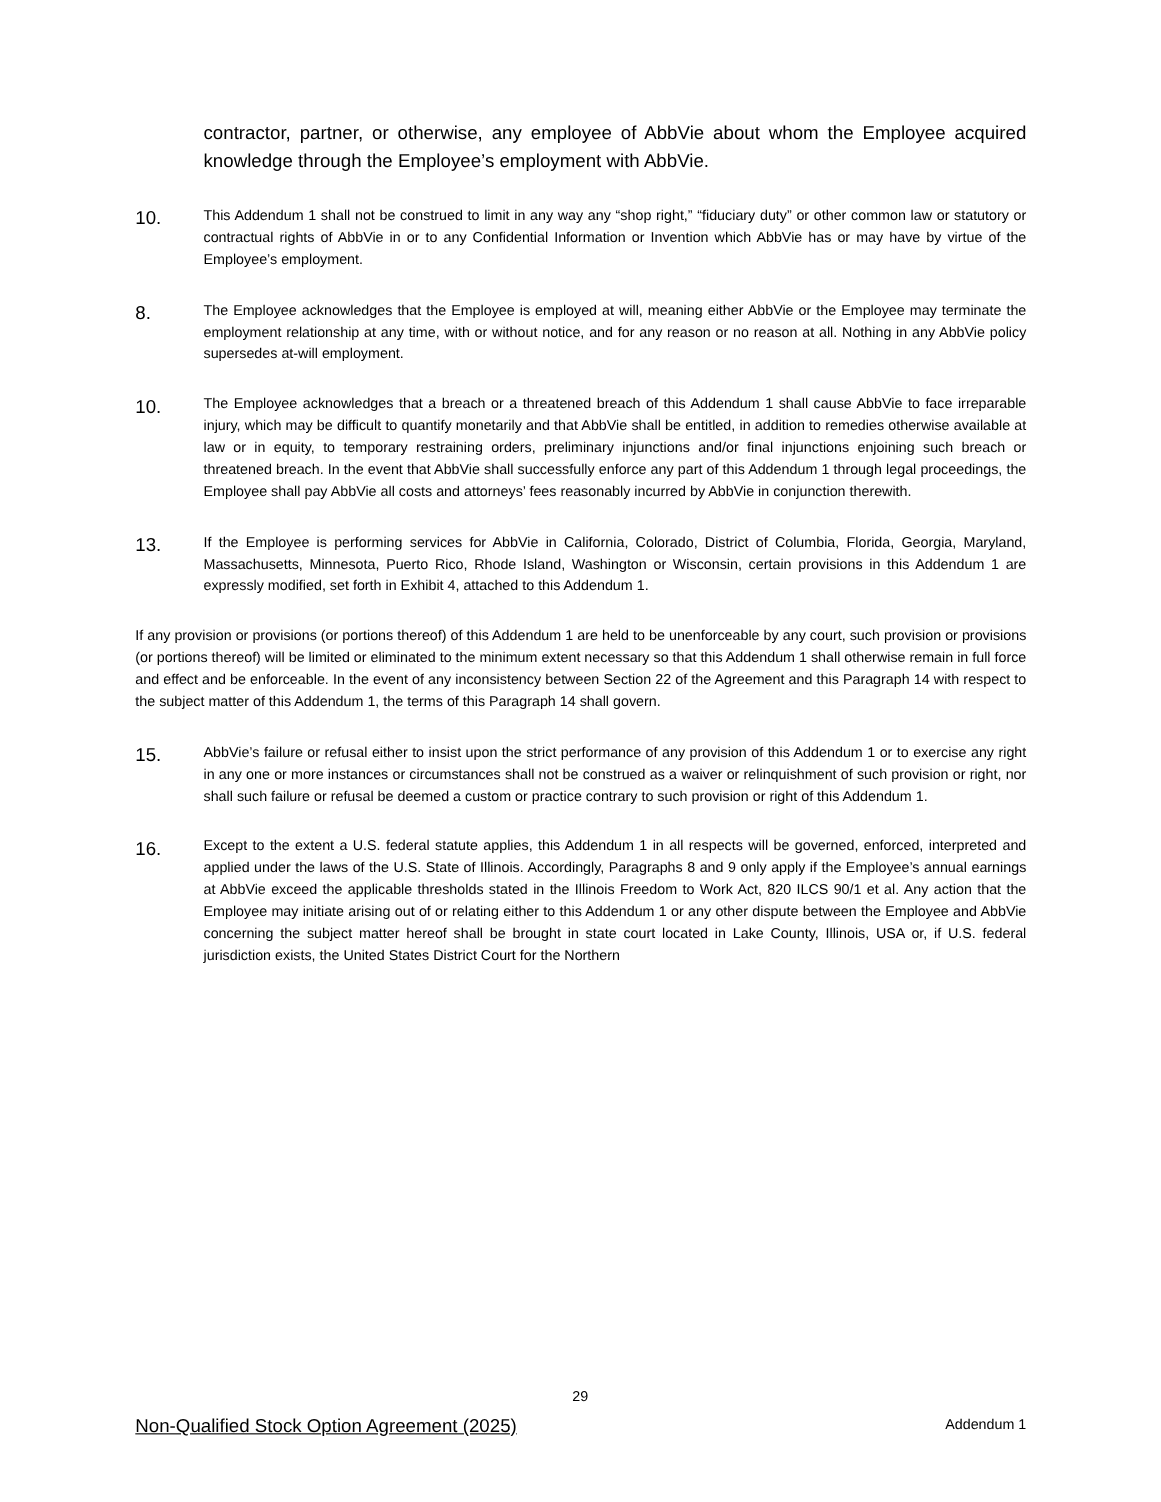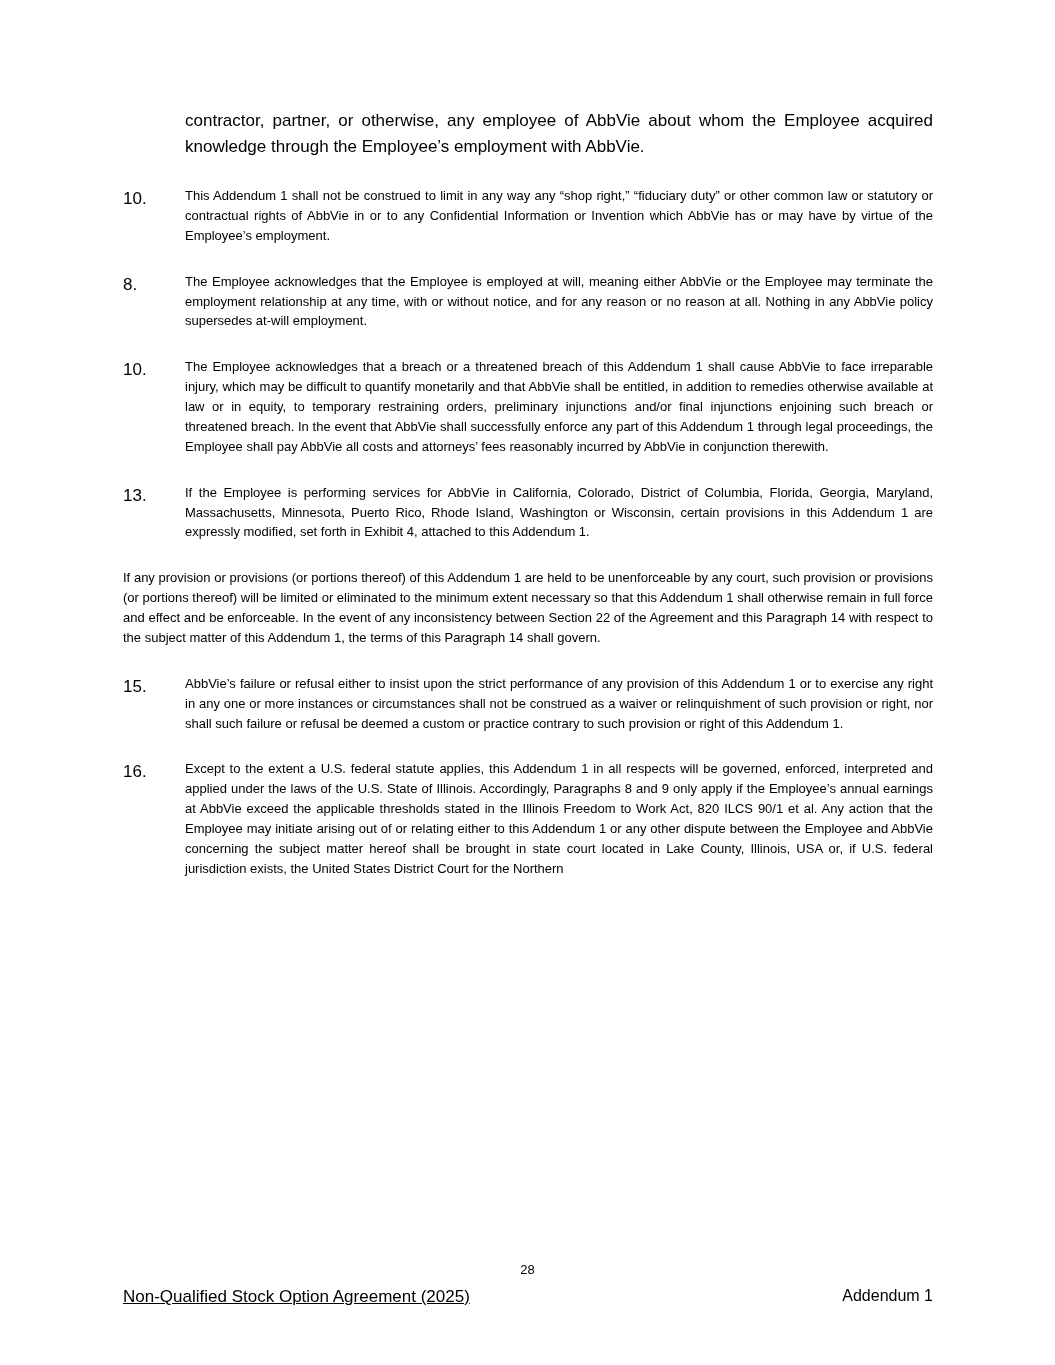--- a/index.html
+++ b/index.html
@@ -60,21 +60,21 @@
     position: absolute;
     top: 1287px;
     left: 123px;
     font-size: 17px;
     text-decoration: underline;
   }
   .footer-right {
     position: absolute;
     top: 1287px;
     right: 122px;
-    font-size: 16px;
+    font-size: 13px;
   }
 </style>
 </head>
 <body>
 
 <div class="page">
   <div class="content">
 
     <p class="continuation">contractor, partner, or otherwise, any employee of AbbVie about whom the Employee acquired knowledge through the Employee’s employment with AbbVie.</p>
 
@@ -107,18 +107,18 @@
       <p class="text">AbbVie’s failure or refusal either to insist upon the strict performance of any provision of this Addendum 1 or to exercise any right in any one or more instances or circumstances shall not be construed as a waiver or relinquishment of such provision or right, nor shall such failure or refusal be deemed a custom or practice contrary to such provision or right of this Addendum 1.</p>
     </div>
 
     <div class="item">
       <span class="num">16.</span>
       <p class="text">Except to the extent a U.S. federal statute applies, this Addendum 1 in all respects will be governed, enforced, interpreted and applied under the laws of the U.S. State of Illinois. Accordingly, Paragraphs 8 and 9 only apply if the Employee’s annual earnings at AbbVie exceed the applicable thresholds stated in the Illinois Freedom to Work Act, 820 ILCS 90/1 et al.  Any action that the Employee may initiate arising out of or relating either to this Addendum 1 or any other dispute between the Employee and AbbVie concerning the subject matter hereof shall be brought in state court located in Lake County, Illinois, USA or, if U.S. federal jurisdiction exists, the United States District Court for the Northern</p>
     </div>
 
   </div>
 
-  <div class="page-number">28</div>
+  <div class="page-number">29</div>
 
   <div class="footer-left">Non-Qualified Stock Option Agreement (2025)</div>
 
   <div class="footer-right">Addendum 1</div>
 </div>
 
 </body></html>

